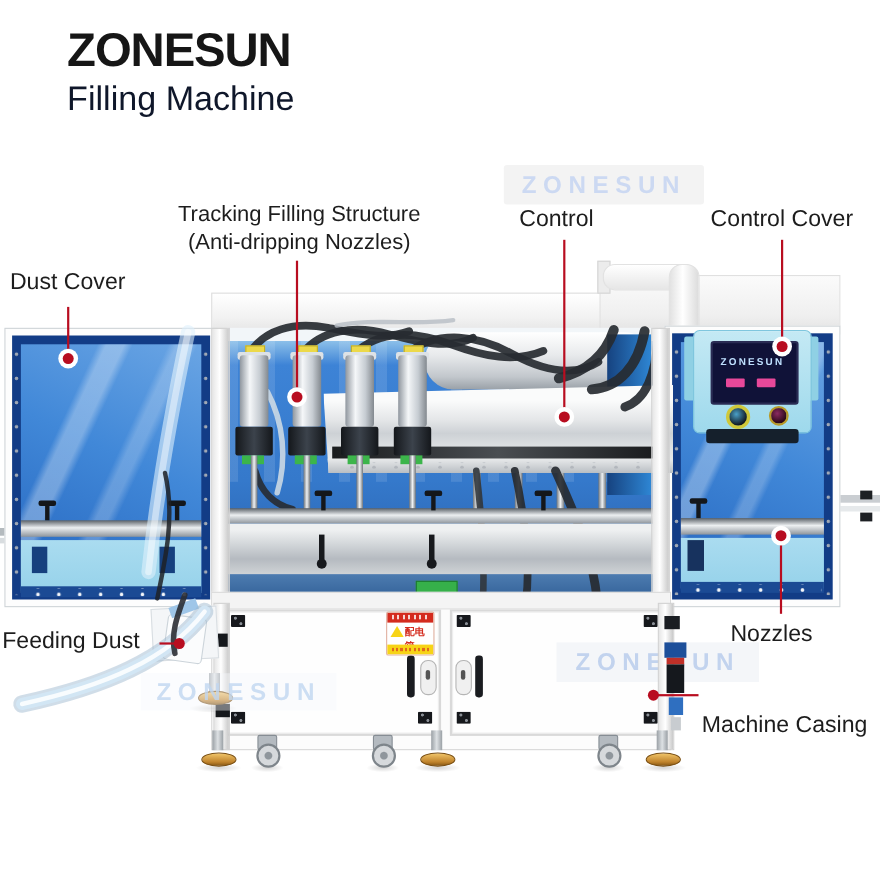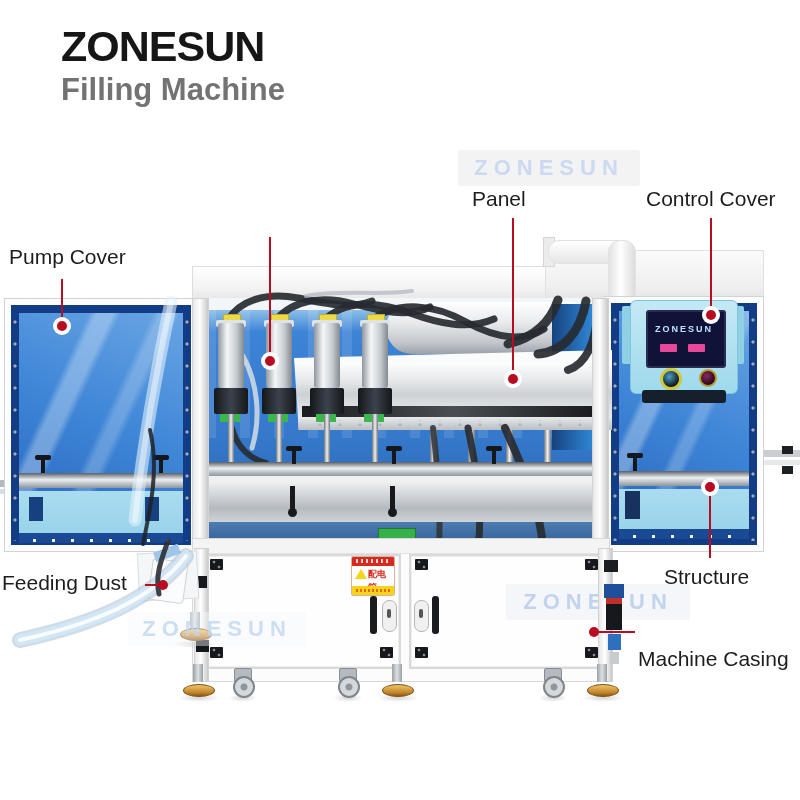--- a/index.html
+++ b/index.html
@@ -1,20 +1,20 @@
 <!DOCTYPE html>
 <html><head>
 <meta charset="utf-8">
 <style>
   html,body{margin:0;padding:0;width:800px;height:800px;background:#fff;
     font-family:"Liberation Sans",sans-serif;position:relative;overflow:hidden}
   .abs{position:absolute}
   
   .brand{left:61px;top:22px;font-size:43px;font-weight:800;letter-spacing:-1px;color:#161616}
-  .subtitle{left:61px;top:72px;font-size:31px;font-weight:700;color:#737373}
+  .subtitle{left:61px;top:72px;font-size:31px;font-weight:400;color:#0f172a}
   .lbl{color:#1d1d1d;font-size:21px;line-height:25px;white-space:nowrap}
   .wm{font-weight:700;letter-spacing:6px;font-size:22px;display:flex;align-items:center;justify-content:center;white-space:nowrap}
   
   .cline{background:#b80d20;z-index:90}
   .cdot{width:10px;height:10px;border-radius:50%;background:#b80d20;z-index:92}
   .cring{width:18px;height:18px;border-radius:50%;background:#fff;z-index:91}
   
   .steelv{background:linear-gradient(90deg,#6f757b,#eef1f3 50%,#6f757b)}
   .column{background:linear-gradient(90deg,#e6e6e6,#ffffff 45%,#c9c9c9);border:1px solid #d2d2d2}
   .railtop{background:linear-gradient(180deg,#596067,#eceff1 45%,#8e959c)}
@@ -326,19 +326,21 @@
 <div class="abs cdot" style="left:158px;top:580px"></div>
 
 <div class="abs cline" style="left:709px;top:492px;width:2px;height:66px"></div>
 <div class="abs cring" style="left:701px;top:478px"></div>
 <div class="abs cdot" style="left:705px;top:482px"></div>
 
 <div class="abs cline" style="left:597px;top:631px;width:38px;height:2px"></div>
 <div class="abs cdot" style="left:589px;top:627px"></div>
 
 <div class="abs lbl" style="left:138px;top:183px;width:268px;text-align:center;font-size:20px;z-index:95">
-</div>
-<div class="abs lbl" style="left:472px;top:186px;z-index:95">Panel</div>
+  <div>Tracking Filling Structure</div>
+  <div>(Anti-dripping Nozzles)</div>
+</div>
+<div class="abs lbl" style="left:472px;top:186px;z-index:95">Control</div>
 <div class="abs lbl" style="left:646px;top:186px;z-index:95">Control Cover</div>
-<div class="abs lbl" style="left:9px;top:244px;z-index:95">Pump Cover</div>
+<div class="abs lbl" style="left:9px;top:244px;z-index:95">Dust Cover</div>
 <div class="abs lbl" style="left:2px;top:570px;z-index:95">Feeding Dust</div>
-<div class="abs lbl" style="left:664px;top:564px;z-index:95">Structure</div>
+<div class="abs lbl" style="left:664px;top:564px;z-index:95">Nozzles</div>
 <div class="abs lbl" style="left:638px;top:646px;z-index:95">Machine Casing</div>
 
 </body></html>

